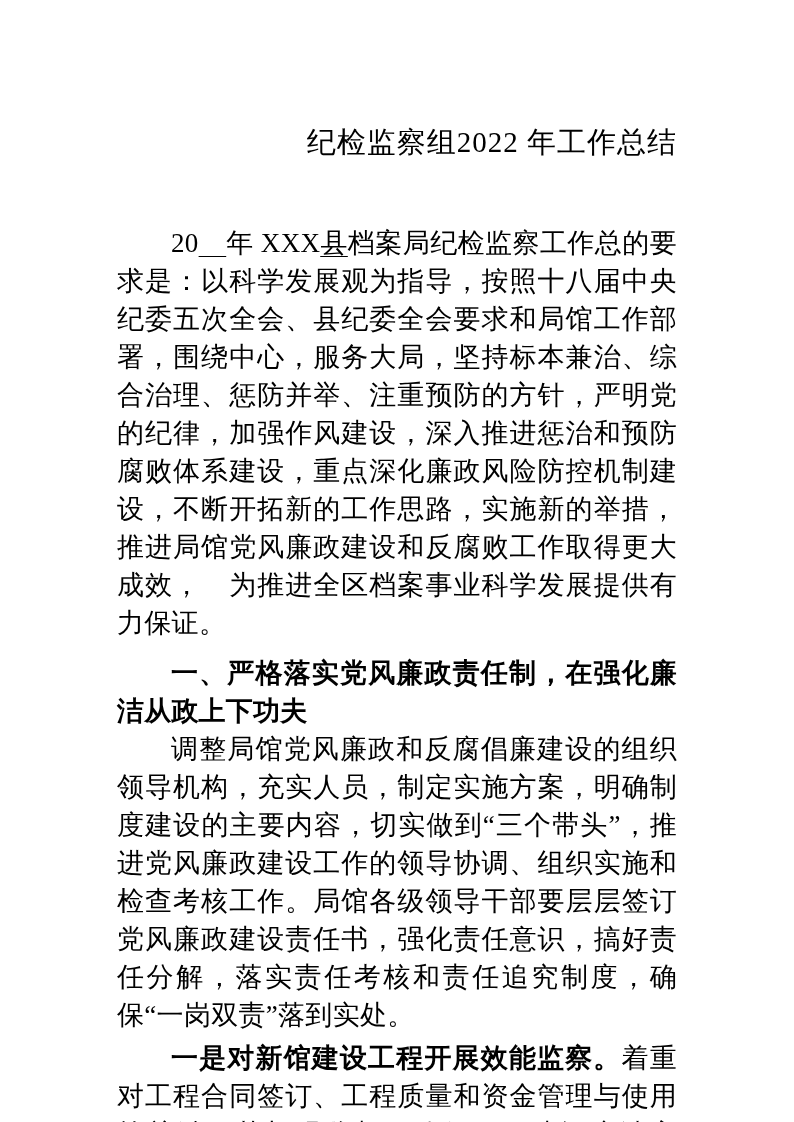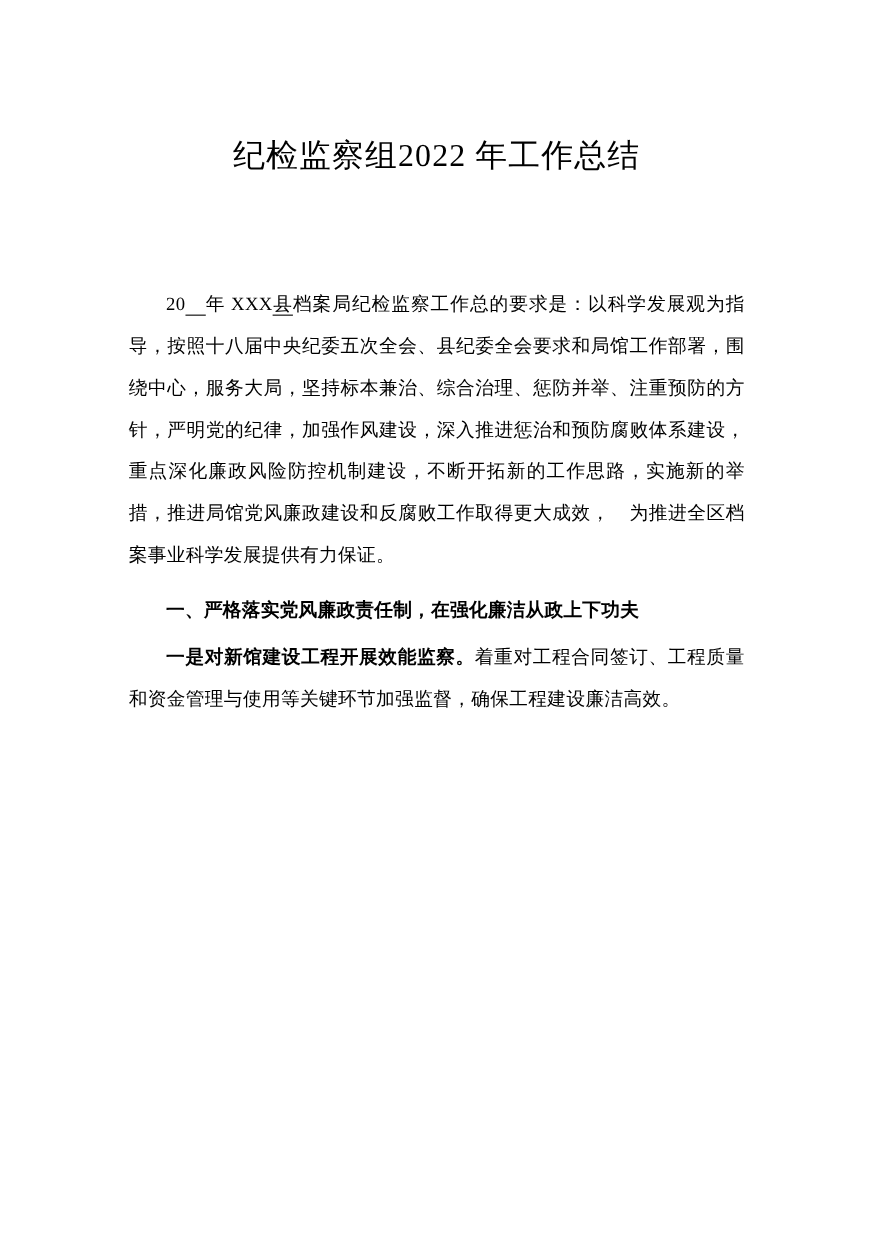--- a/index.html
+++ b/index.html
@@ -21,35 +21,35 @@
     background: #ffffff;
     overflow: hidden;
   }
   .doc {
     position: absolute;
     left: 117px;
     top: 120px;
     width: 560px;
   }
   .block {
-    font-size: 17px;
+    font-size: 27px;
     line-height: 38px;
     letter-spacing: 0.3px;
     text-align: justify;
     text-justify: inter-character;
     word-break: break-all;
     margin: 0;
   }
   .block.title {
     font-size: 29px;
     line-height: 44px;
     letter-spacing: 1px;
-    text-align: center;
+    text-align: right;
     text-indent: 0;
-    margin-bottom: 94px;
+    margin-bottom: 60px;
     font-weight: 400;
   }
   .block.para {
     text-indent: 2em;
   }
   .block.heading {
     text-indent: 2em;
     font-weight: bold;
     font-family: "Liberation Sans", "DejaVu Sans", sans-serif;
     letter-spacing: 0.2px;
@@ -69,15 +69,16 @@
   }
 </style>
 </head>
 <body>
 
 <div class="page">
   <div class="doc">
       <div class="block title"><span class="run">纪检监察组2022 年工作总结</span></div>
       <div class="block para"><span class="run">20</span><span class="run underline">　</span><span class="run">年 XXX</span><span class="run underline">县</span><span class="run">档案局纪检监察工作总的要求是：以科学发展观为指导，按照十八届中央纪委五次全会、县纪委全会要求和局馆工作部署，围绕中心，服务大局，坚持标本兼治、综合治理、惩防并举、注重预防的方针，严明党的纪律，加强作风建设，深入推进惩治和预防腐败体系建设，重点深化廉政风险防控机制建设，不断开拓新的工作思路，实施新的举措，推进局馆党风廉政建设和反腐败工作取得更大成效，　为推进全区档案事业科学发展提供有力保证。</span></div>
       <div class="block heading"><span class="run bold">一、严格落实党风廉政责任制，在强化廉洁从政上下功夫</span></div>
+      <div class="block para"><span class="run">调整局馆党风廉政和反腐倡廉建设的组织领导机构，充实人员，制定实施方案，明确制度建设的主要内容，切实做到“三个带头”，推进党风廉政建设工作的领导协调、组织实施和检查考核工作。局馆各级领导干部要层层签订党风廉政建设责任书，强化责任意识，搞好责任分解，落实责任考核和责任追究制度，确保“一岗双责”落到实处。</span></div>
       <div class="block para"><span class="run bold">一是对新馆建设工程开展效能监察。</span><span class="run">着重对工程合同签订、工程质量和资金管理与使用等关键环节加强监督，确保工程建设廉洁高效。</span></div>
     </div>
 </div>
 
 </body></html>

